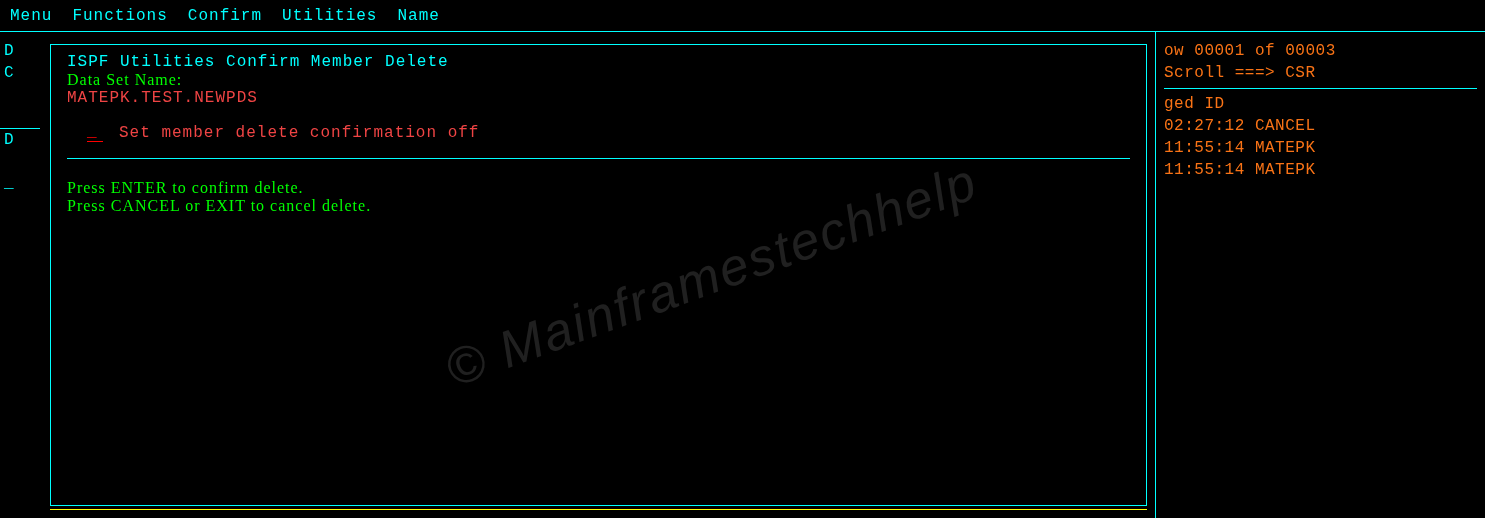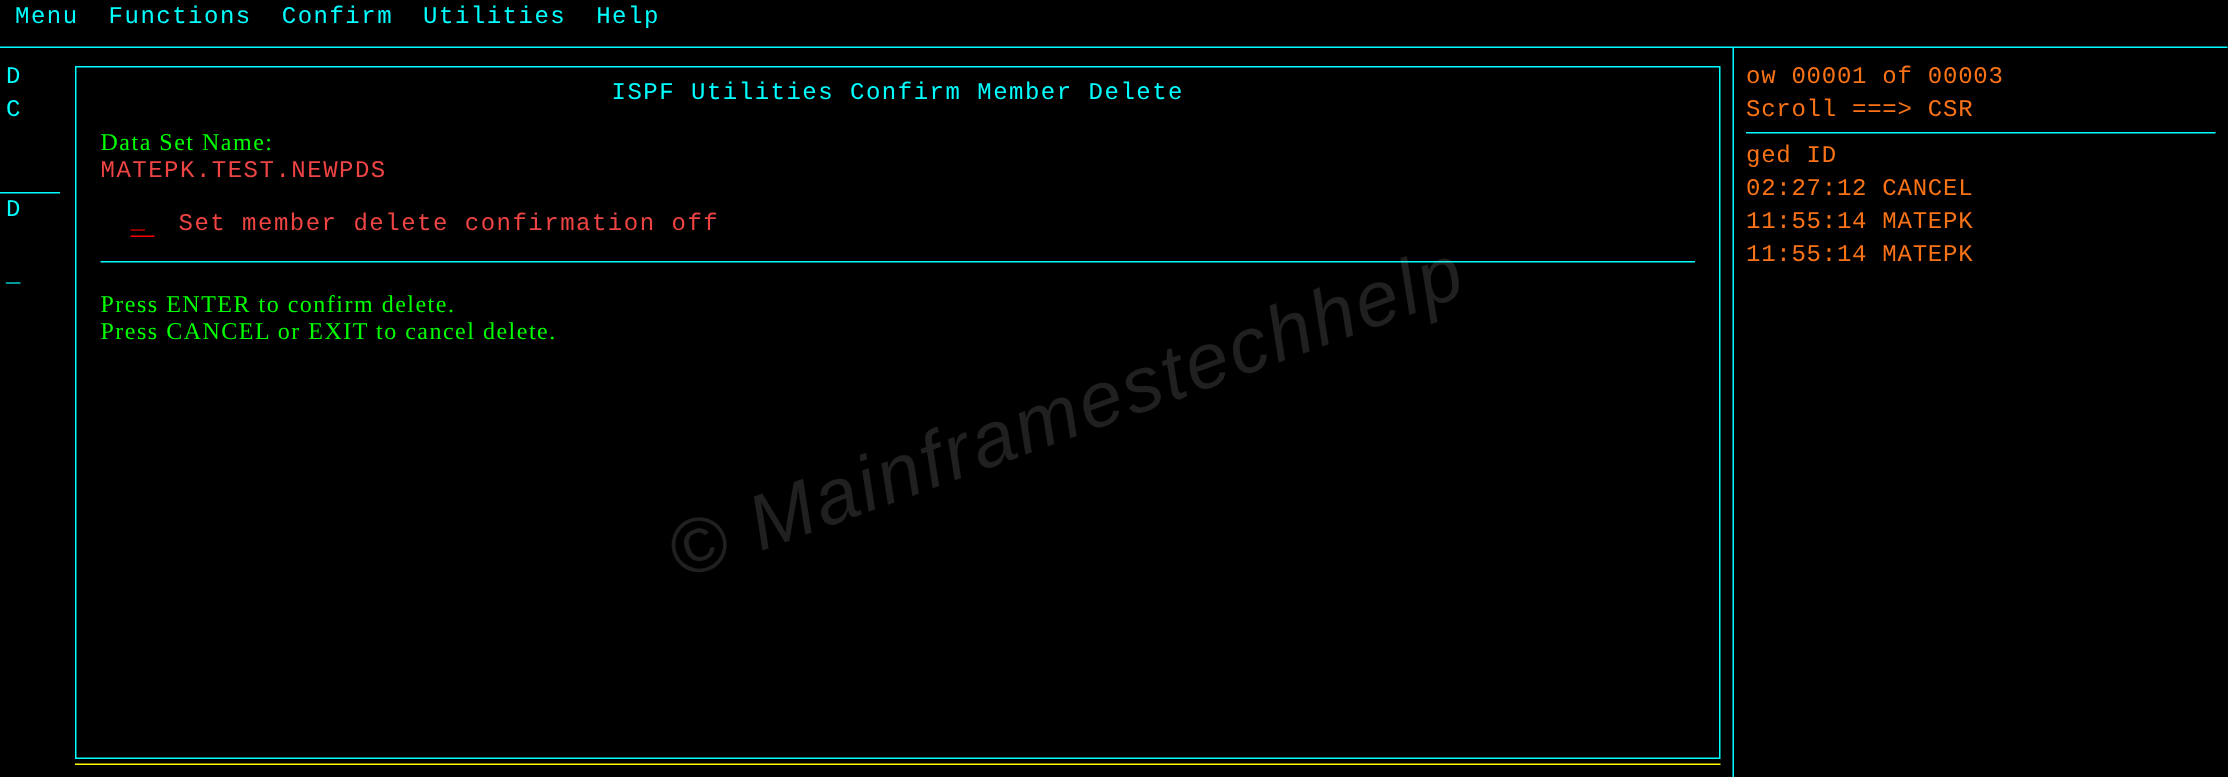--- a/index.html
+++ b/index.html
@@ -24,21 +24,21 @@
       background-color: #000000;
       position: relative;
       display: flex;
       flex-direction: column;
     }
 
     
     .menubar {
       display: flex;
       flex-direction: row;
-      align-items: flex-start;
+      align-items: center;
       padding: 2px 10px;
       border-bottom: 1px solid #00ffff;
       height: 32px;
       gap: 20px;
     }
 
     .menubar-item {
       color: #00ffff;
       cursor: pointer;
       font-size: 16px;
@@ -83,24 +83,22 @@
     
     .dialog-box {
       border: 1px solid #00ffff;
       margin: 4px 8px 4px 50px;
       padding: 8px 16px;
       position: relative;
       flex: 1;
     }
 
     .dialog-title {
-      text-align: center;
-      color: #00ffff;
-      font-size: 16px;
-      margin-bottom: 16px;
+      color: #00ffff;
+      font-size: 16px;
       letter-spacing: 1px;
     }
 
     .label-green {
       color: #00ff00;
       font-size: 16px;
       letter-spacing: 1px;
       font-family: Liberation Serif, serif;
     }
 
@@ -177,21 +175,21 @@
 </head>
 <body>
 
 <div class="screen">
 
   <div class="menubar">
     <span class="menubar-item">Menu</span>
     <span class="menubar-item">Functions</span>
     <span class="menubar-item">Confirm</span>
     <span class="menubar-item">Utilities</span>
-    <span class="menubar-item">Help</span>
+    <span class="menubar-item">Name</span>
   </div>
 
   <div class="main-area">
 
     <div class="left-panel">
 
       <div class="left-margin">
         <div class="margin-label">D</div>
         <div class="margin-label">C</div>
         <div class="margin-label">&nbsp;</div>

